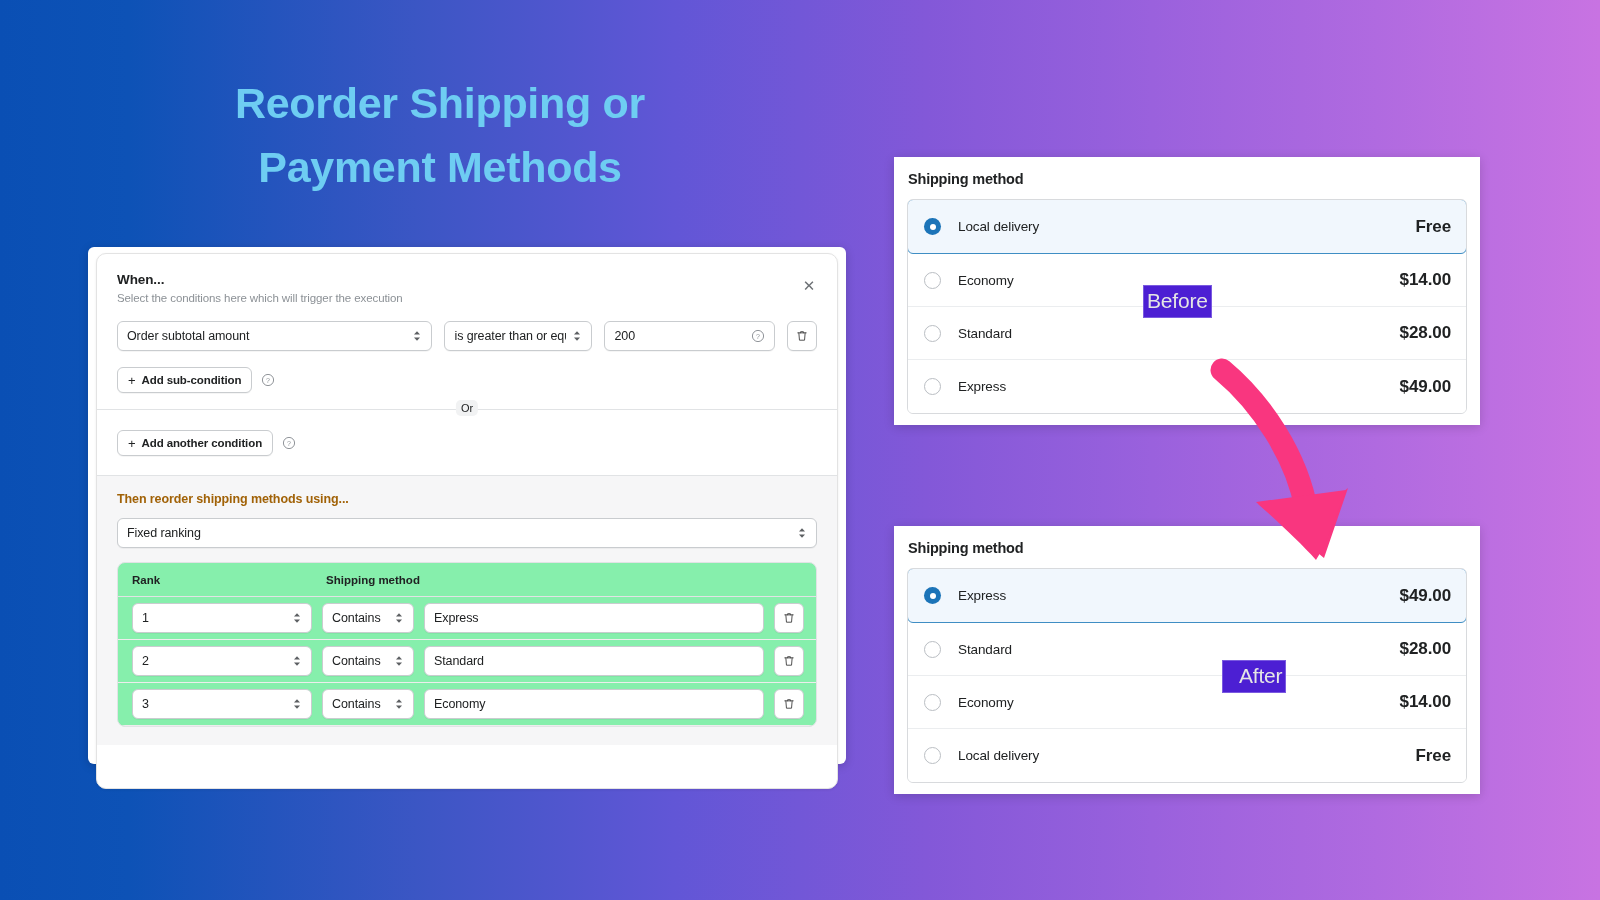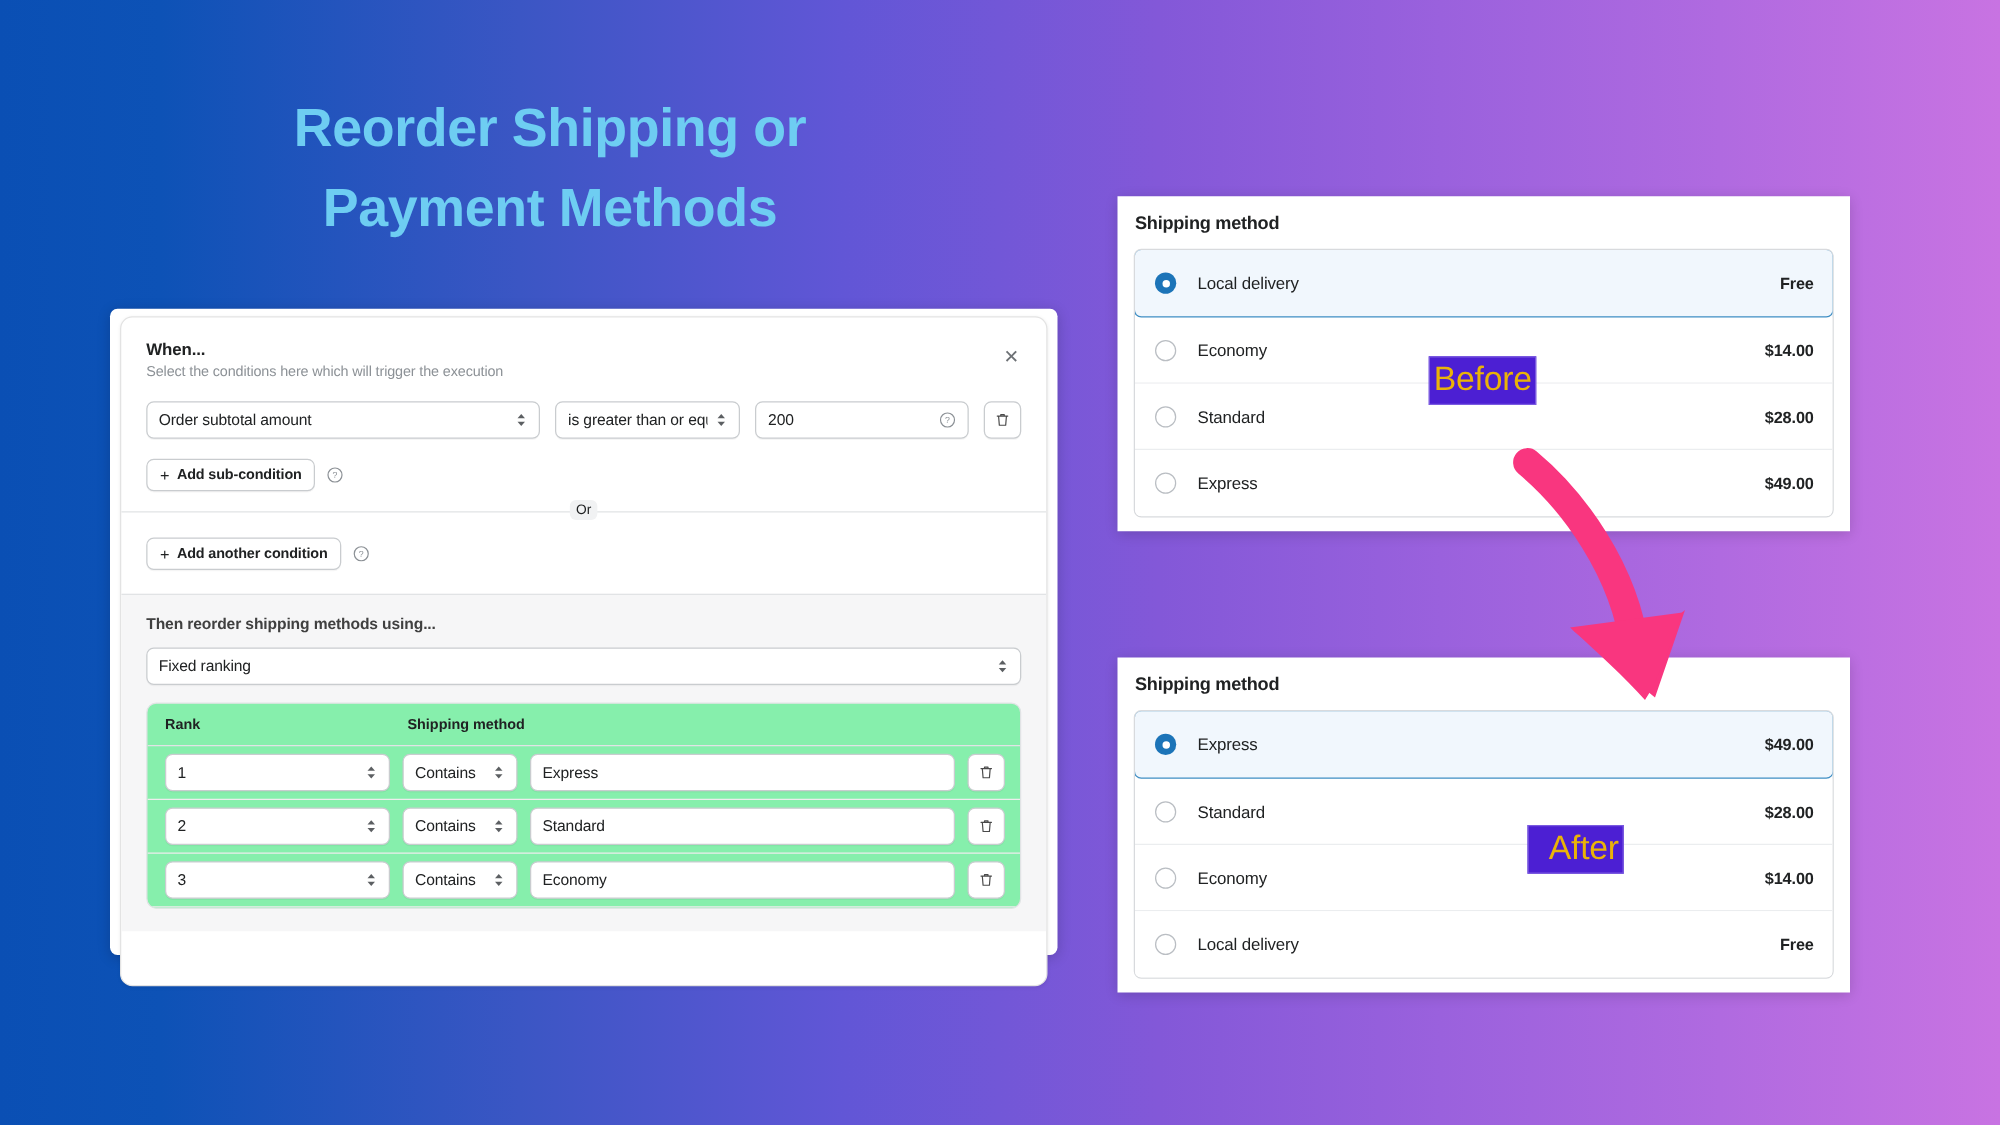--- a/index.html
+++ b/index.html
@@ -126,21 +126,21 @@
     padding: 2px 5px; font-size: 11px; color: #202223;
   }
 
   .another-row { padding: 20px 20px 19px 20px; display: flex; align-items: center; gap: 9px; }
 
   .reorder-section {
     background: #f6f6f7;
     border-top: 1px solid #e1e3e5;
     padding: 16px 20px 18px 20px;
   }
-  .reorder-title { font-size: 12.5px; font-weight: bold; color: #404040; letter-spacing: -0.1px; }
+  .reorder-title { font-size: 12.5px; font-weight: bold; color: #a16207; letter-spacing: -0.1px; }
   .ranking-sel { width: 100%; margin-top: 12px; }
 
   .rank-card {
     margin-top: 14px;
     background: #86efac;
     border: 1px solid #e1e3e5;
     border-radius: 8px;
     overflow: hidden;
   }
   .rank-head {
@@ -208,28 +208,28 @@
   }
   .radio.on {
     border: none;
     background: #1c74b8;
     display: flex; align-items: center; justify-content: center;
   }
   .radio.on::after {
     content: ""; width: 6px; height: 6px; border-radius: 50%; background: #fff;
   }
   .opt-name { flex: 1; font-size: 13.5px; color: #202223; letter-spacing: -0.1px; }
-  .opt-price { font-size: 13px; font-weight: bold; color: #202223; letter-spacing: -0.1px; text-align: center; }
+  .opt-price { font-size: 17px; font-weight: bold; color: #202223; letter-spacing: -0.1px; text-align: center; }
 
   
   .tag {
     position: absolute;
     background: #4c1fd3;
-    color: #eab308;
-    font-size: 27px;
+    color: #e5e5e5;
+    font-size: 21px;
     line-height: 1;
     padding: 4px 3px 6px 3px;
     border: 1px solid #7a5ae0;
     letter-spacing: -0.2px;
   }
   #tag-before { left: 1143px; top: 285px; }
   #tag-after  { left: 1222px; top: 660px; padding-left: 16px; }
 
   
   .arrow { position: absolute; left: 1196px; top: 352px; width: 180px; height: 230px; }

